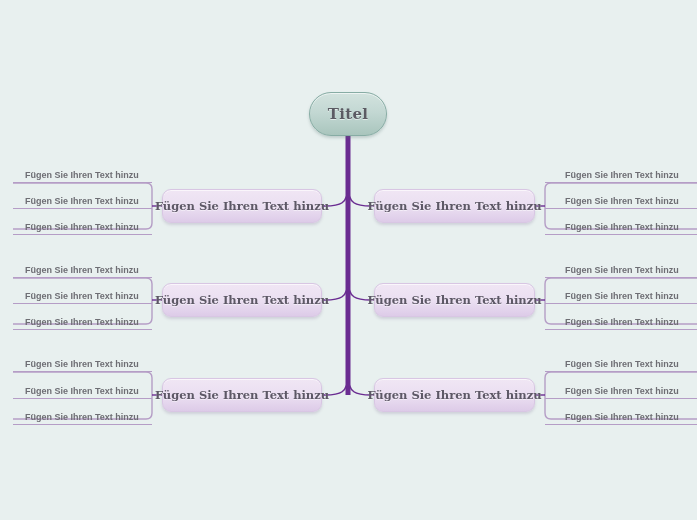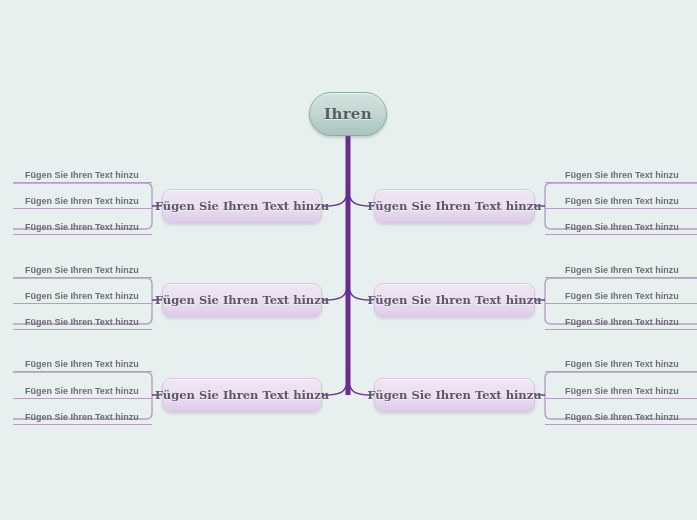--- a/index.html
+++ b/index.html
@@ -114,21 +114,21 @@
     <path d="M545,206 L535,206" stroke="#6a2c91" stroke-width="1.4" fill="none"></path>
 
     <path d="M697,278 L551,278 Q545,278 545,284 L545,318 Q545,324 551,324 L697,324" stroke="#b59dc6" stroke-width="1.4" fill="none"></path>
     <path d="M545,300 L535,300" stroke="#6a2c91" stroke-width="1.4" fill="none"></path>
 
     <path d="M697,372 L551,372 Q545,372 545,378 L545,413 Q545,419 551,419 L697,419" stroke="#b59dc6" stroke-width="1.4" fill="none"></path>
     <path d="M545,395 L535,395" stroke="#6a2c91" stroke-width="1.4" fill="none"></path>
   </svg>
 
   <div class="root-node">
-    <span class="txt">Ihren</span>
+    <span class="txt">Titel</span>
   </div>
 
   <div class="branch-node" style="left:162px; top:189px; width:160px;">
     <span class="txt">Fügen Sie Ihren Text hinzu</span>
   </div>
 
   <div class="branch-node" style="left:374px; top:189px; width:161px;">
     <span class="txt">Fügen Sie Ihren Text hinzu</span>
   </div>
 

